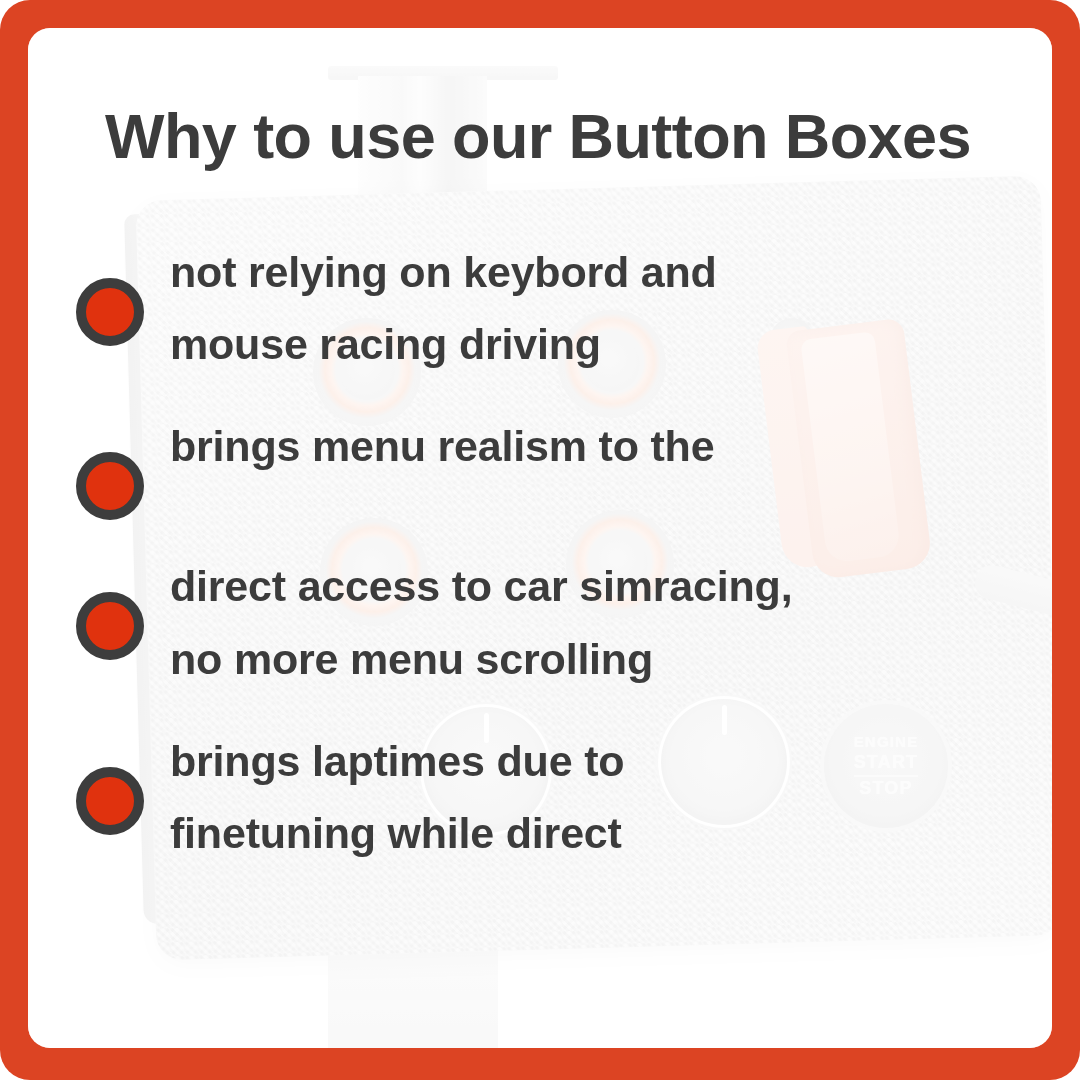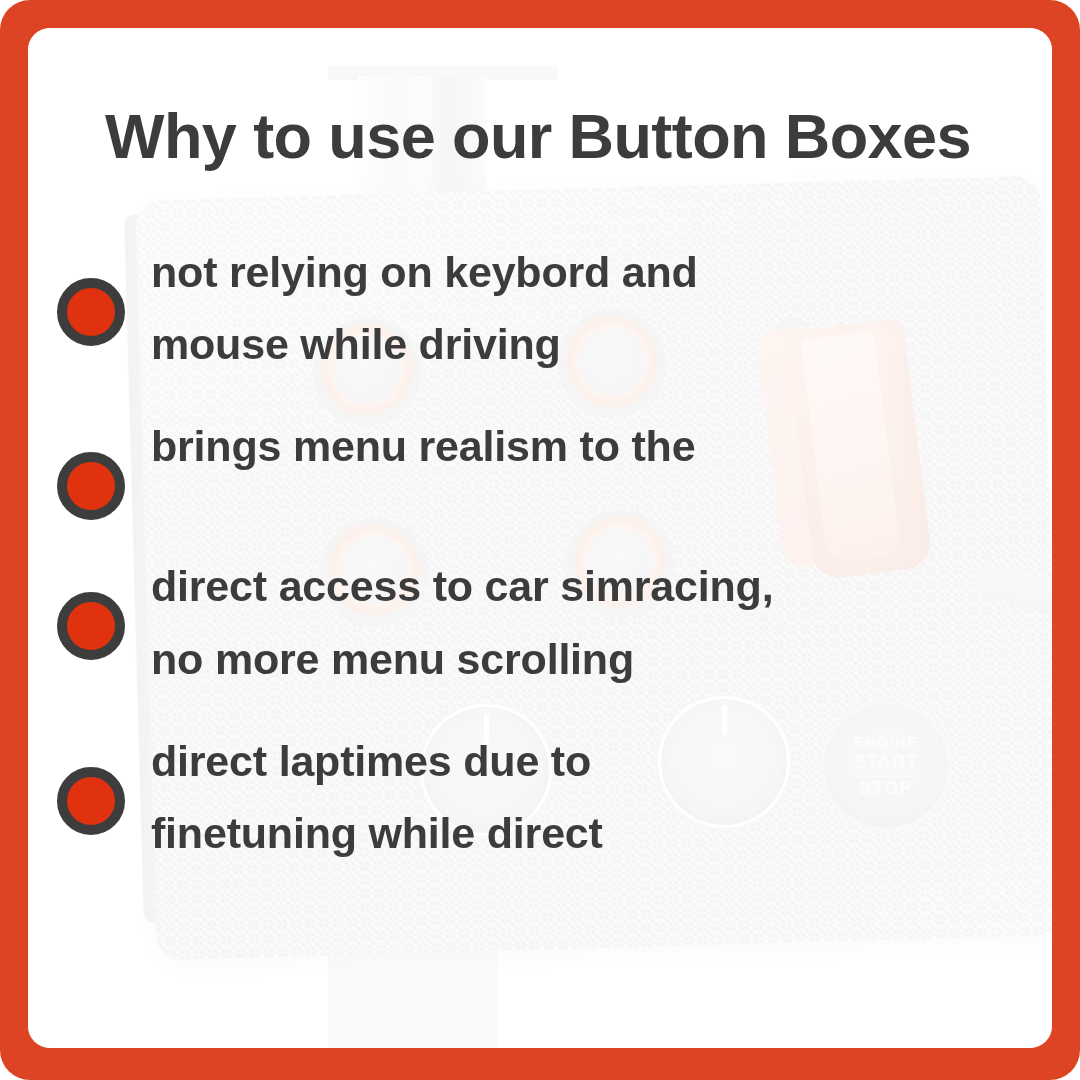--- a/index.html
+++ b/index.html
@@ -275,21 +275,21 @@
     left: 0;
     top: 208px;
     width: 100%;
   }
 
   .bullet-row {
     position: relative;
     display: flex;
     align-items: flex-start;
     margin-bottom: 30px;
-    padding-left: 29px;
+    padding-left: 48px;
   }
 
   .bullet-dot {
     flex: 0 0 auto;
     width: 68px;
     height: 68px;
     border-radius: 50%;
     background: #E0320E;
     border: 10px solid #3d3d3d;
     box-sizing: border-box;
@@ -355,21 +355,21 @@
     <div class="content">
 
       <div class="title">Why to use our Button Boxes</div>
 
       <div class="bullets">
 
         <div class="bullet-row">
           <div class="bullet-dot"></div>
           <div class="bullet-text">
             <span class="ln">not relying on keybord and</span>
-            <span class="ln">mouse while driving</span>
+            <span class="ln">mouse racing driving</span>
           </div>
         </div>
 
         <div class="bullet-row">
           <div class="bullet-dot"></div>
           <div class="bullet-text">
             <span class="ln">brings menu realism to the</span>
           </div>
         </div>
 
@@ -377,21 +377,21 @@
           <div class="bullet-dot"></div>
           <div class="bullet-text">
             <span class="ln">direct access to car simracing,</span>
             <span class="ln">no more menu scrolling</span>
           </div>
         </div>
 
         <div class="bullet-row">
           <div class="bullet-dot"></div>
           <div class="bullet-text">
-            <span class="ln">direct laptimes due to</span>
+            <span class="ln">brings laptimes due to</span>
             <span class="ln">finetuning while direct</span>
           </div>
         </div>
 
       </div>
     </div>
 
   </div>
 </div>
 

